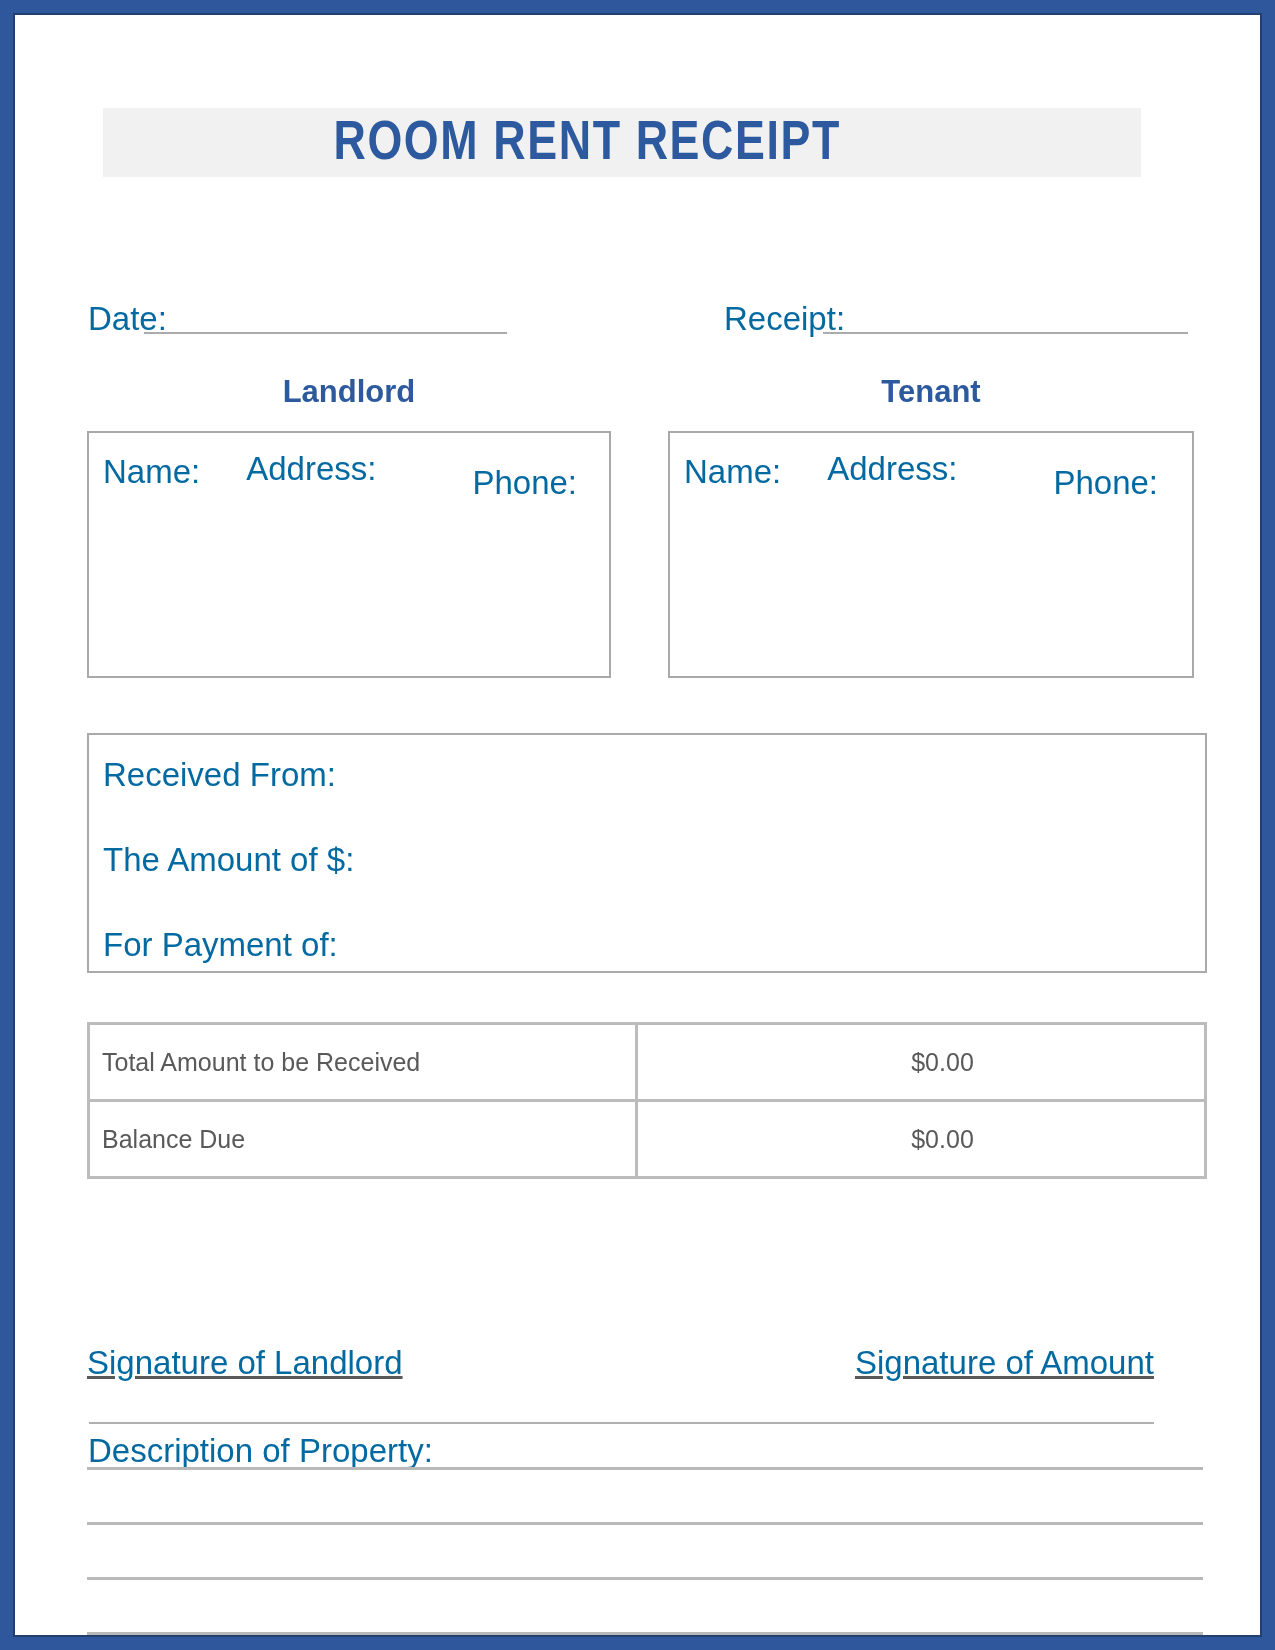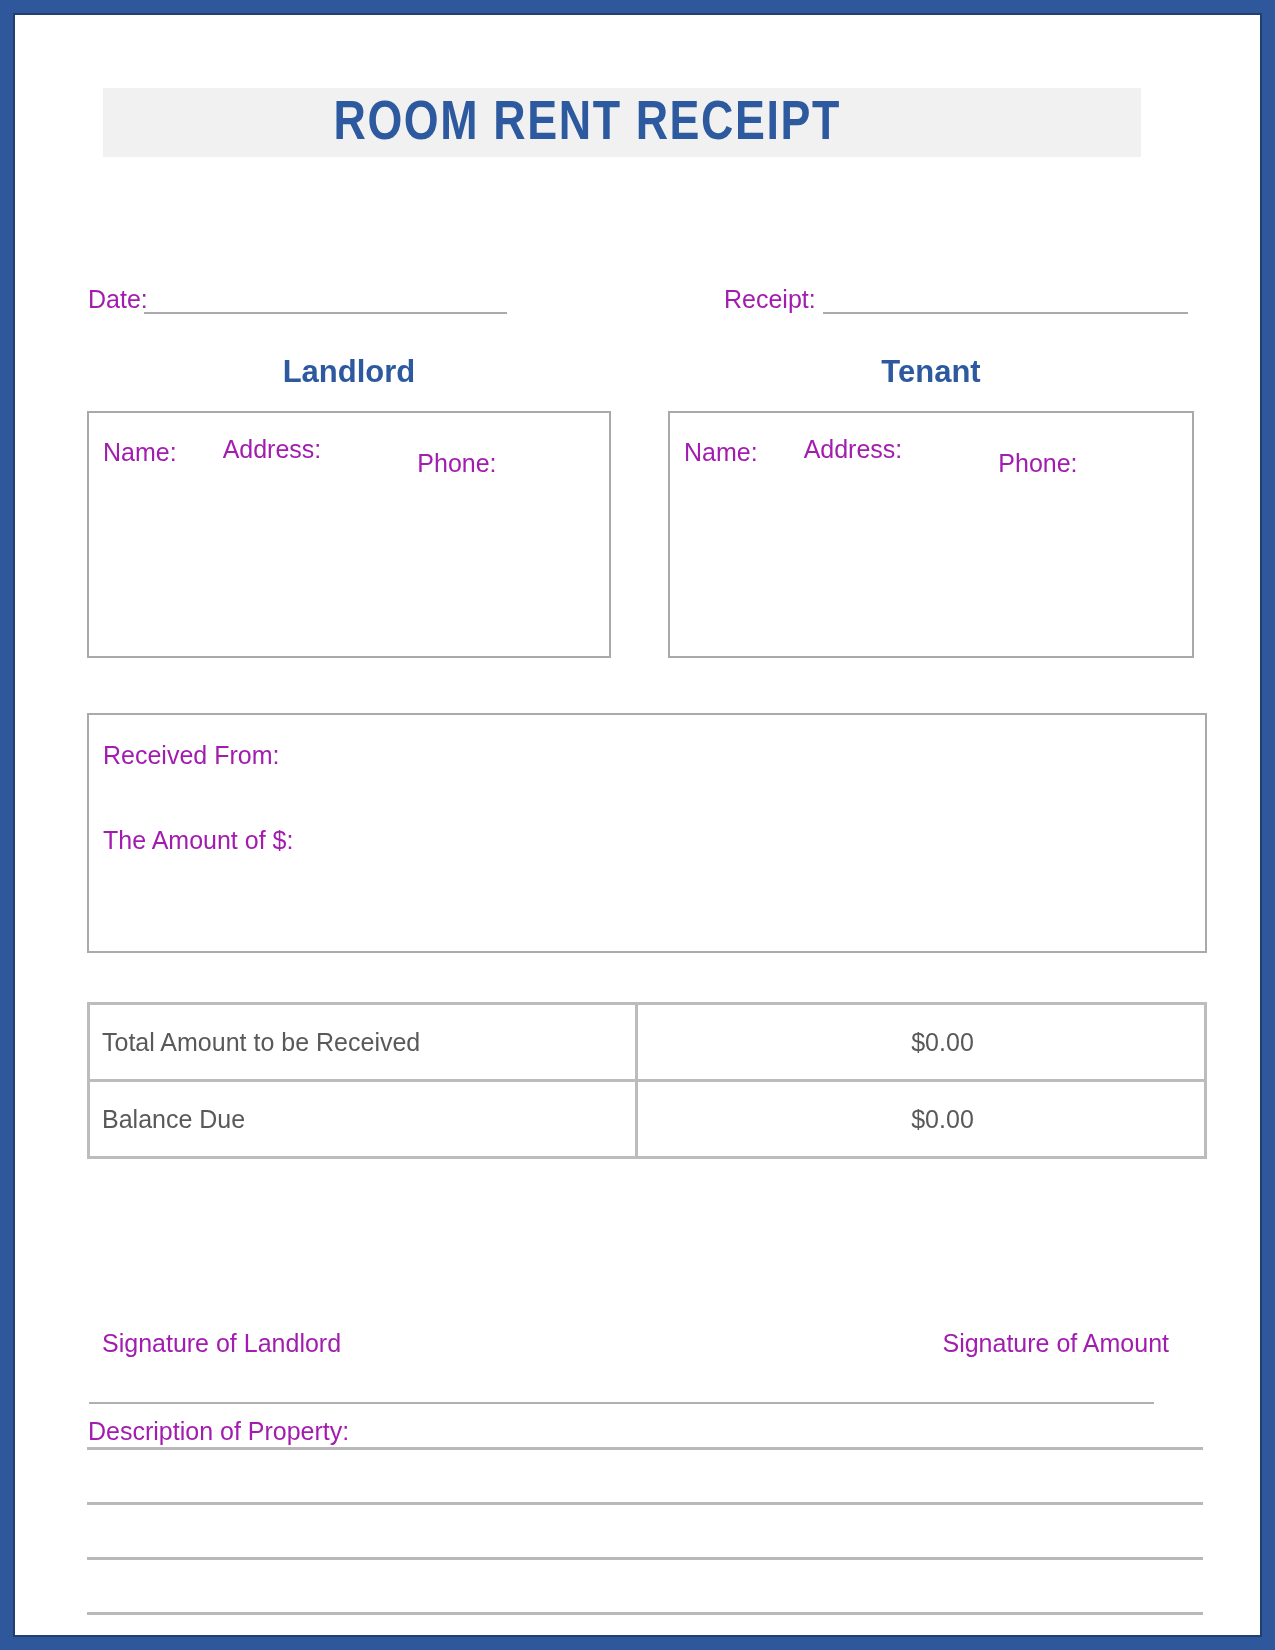--- a/index.html
+++ b/index.html
@@ -7,34 +7,34 @@
     position:relative;
     width:1275px;height:1650px;
     box-sizing:border-box;
     border:13px solid #2e579c;
     box-shadow: inset 0 0 0 2px #21406f;
     background:#ffffff;
     font-family:"Liberation Sans", sans-serif;
     color:#595959;
     overflow:hidden;
   }
-  .abs{position:absolute;}
+  .abs{position:absolute;margin-top:20px;}
   
   .title-bar{
     left:90px;top:75px;width:1038px;height:69px;
     background:#f1f1f2;text-align:center;
   }
   .title-bar h1{
     margin:0;padding:0 70px 0 0;
     line-height:64px;font-size:56px;font-weight:bold;
     color:#2d5a9f;white-space:nowrap;
   }
   .title-bar h1 span{display:inline-block;transform:scaleX(.8);letter-spacing:2px;}
   
-  .lbl{font-size:25px;line-height:30px;color:#a21caf;white-space:nowrap;}
+  .lbl{font-size:33px;line-height:30px;color:#0369a1;white-space:nowrap;}
   .blue{color:#2d5a9f;font-weight:bold;}
   
   .line{border-bottom:2px solid #ababab;}
   
   .date-label{left:75px;top:271px;}
   .date-line{left:131px;top:269px;width:363px;height:30px;}
   .receipt-label{left:711px;top:271px;}
   .receipt-line{left:810px;top:269px;width:365px;height:30px;}
   
   .landlord-heading{left:74px;top:340px;width:524px;text-align:center;font-size:31px;line-height:38px;}
@@ -61,21 +61,21 @@
     border:2px solid #aaaaaa;padding:25px 20px 0 14px;
   }
   .rbox .rlbl{margin-top:0;}
   .rbox .rlbl + .rlbl{margin-top:55px;}
   
   .amounts{left:74px;top:989px;width:1120px;border-collapse:collapse;}
   .amounts td{border:3px solid #bcbcbc;height:72px;font-size:25px;color:#595959;padding-left:44px;}
   .amounts td.l{width:532px;padding-left:12px;}
   .amounts td.v{text-align:center;}
   
-  .sig-row{left:89px;top:1315px;width:1067px;display:flex;justify-content:space-between;}
+  .sig-row{left:74px;top:1315px;width:1067px;display:flex;justify-content:space-between;text-decoration:underline;}
   
   .rule{height:0;border-top:2px solid #b0b0b0;}
   .rule-thick{height:0;border-top:3px solid #b9b9b9;}
   .sig-line{left:76px;top:1389px;width:1065px;}
   .desc-label{left:75px;top:1403px;}
   .desc-line{left:74px;top:1434px;width:1116px;}
   .blank-line-1{left:74px;top:1489px;width:1116px;}
   .blank-line-2{left:74px;top:1544px;width:1116px;}
   .blank-line-3{left:74px;top:1599px;width:1116px;}
 </style>
@@ -128,20 +128,21 @@
     </div>
     <div class="pfield f4">
       <span class="lbl">Phone:</span>
       <span class="fill"></span>
     </div>
   </div>
 
   <div class="abs rbox">
     <div class="lbl rlbl">Received From:</div>
     <div class="lbl rlbl">The Amount of $:</div>
+    <div class="lbl rlbl">For Payment of:</div>
   </div>
 
   <table class="abs amounts">
     <tbody>
       <tr>
         <td class="l">Total Amount to be Received</td>
         <td class="v">$0.00</td>
       </tr>
       <tr>
         <td class="l">Balance Due</td>

